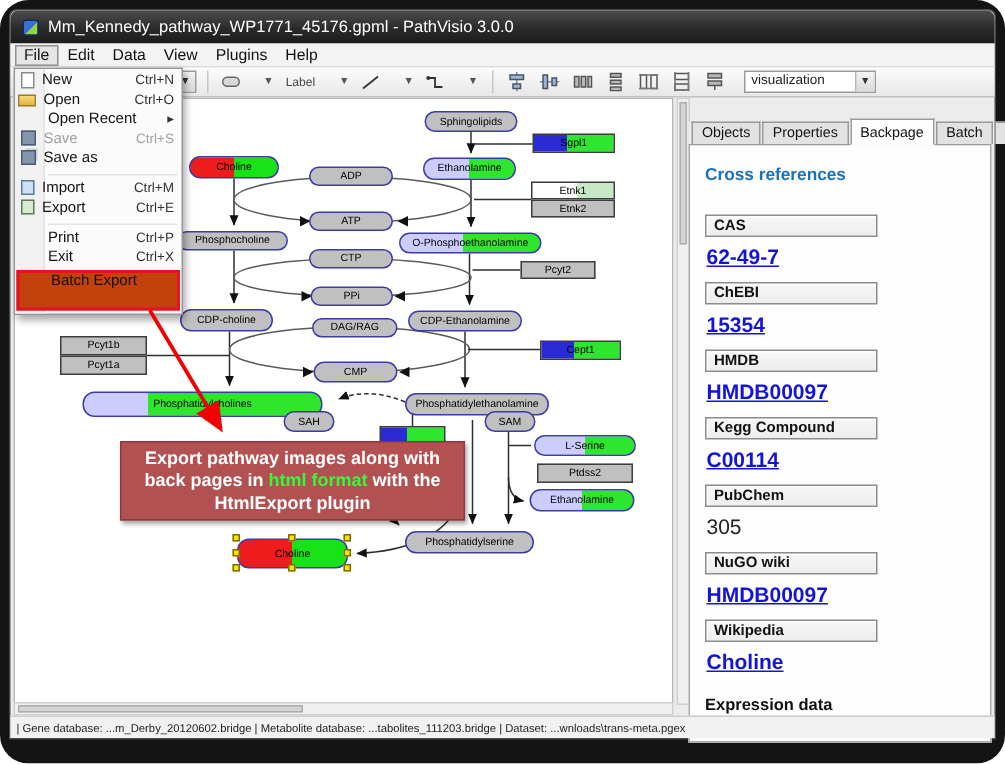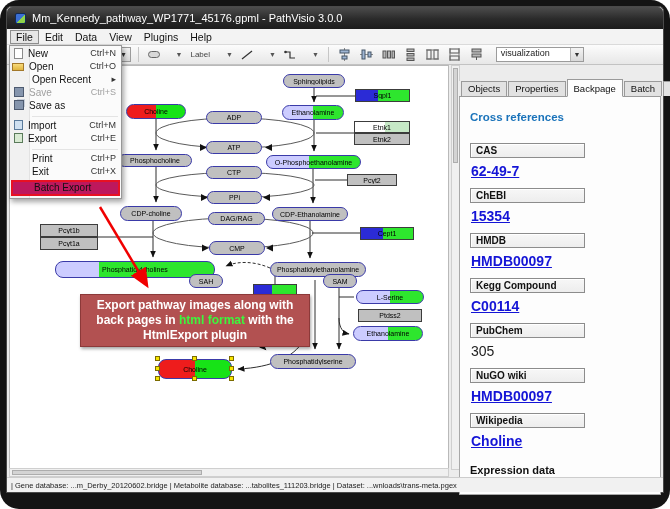--- a/index.html
+++ b/index.html
@@ -44,21 +44,21 @@
     box-shadow:1px 2px 3px rgba(0,0,0,.35);color:#fff;font-weight:bold;font-size:12px;text-align:center;padding:3px 5px;line-height:1.25;}
   .callout .hl{color:#3df53d;}
   
   .filemenu{position:absolute;left:2px;top:38px;width:113px;background:#fbfbfb;border:1px solid #979797;box-shadow:2px 3px 5px rgba(0,0,0,.35);z-index:50;padding:2px 0;}
   .gutter{position:absolute;left:0;top:0;bottom:0;width:20px;background:#f1f1f1;border-right:1px solid #e2e2e2;}
   .mitem{position:relative;display:flex;height:13px;padding:0 5px 0 2px;font-size:10px;color:#111;}
   .mi-icon{width:15px;height:10px;margin-right:5px;display:inline-block;flex:none;}
   .mlabel{flex:1;white-space:nowrap;}
   .mshort{margin-left:6px;font-size:9px;color:#333;}
   .mdis,.mdis .mshort{color:#a0a0a0;}
-  .mhl{border:2px solid #e81123;height:16px;margin:1px 1px 0 1px;padding:0 4px 0 1px;background:#be185d;}
+  .mhl{border:2px solid #e81123;height:27px;margin:1px 1px 0 1px;padding:0 4px 0 1px;background:#c2410c;}
   .msep{height:1px;background:#e4e4e4;margin:3px 3px 3px 22px;position:relative;}
   .icon-new{background:#fff;border:1px solid #8a8a8a;width:9px;height:11px;margin-left:2px;}
   .icon-open{background:linear-gradient(#f8da7a,#e0b53e);border:1px solid #a3782a;width:12px;height:8px;margin-top:2px;}
   .icon-save{background:#8595ad;border:1px solid #4d5a70;width:10px;height:10px;margin-left:2px;}
   .icon-saveas{background:#8595ad;border:1px solid #4d5a70;width:10px;height:10px;margin-left:2px;box-shadow:2px -2px 0 -1px #c8cfda;}
   .icon-import{background:#cfe0f0;border:1px solid #5a7a9a;width:9px;height:10px;margin-left:2px;}
   .icon-export{background:#d8ead2;border:1px solid #5a7a5a;width:9px;height:10px;margin-left:2px;}
   
   .sidebar{position:absolute;right:2px;top:16px;width:202px;height:414px;background:#ececec;}
   .tabs{height:16px;display:flex;align-items:flex-end;border-bottom:1px solid #9a9a9a;padding-left:2px;font-size:9.5px;color:#111;}

